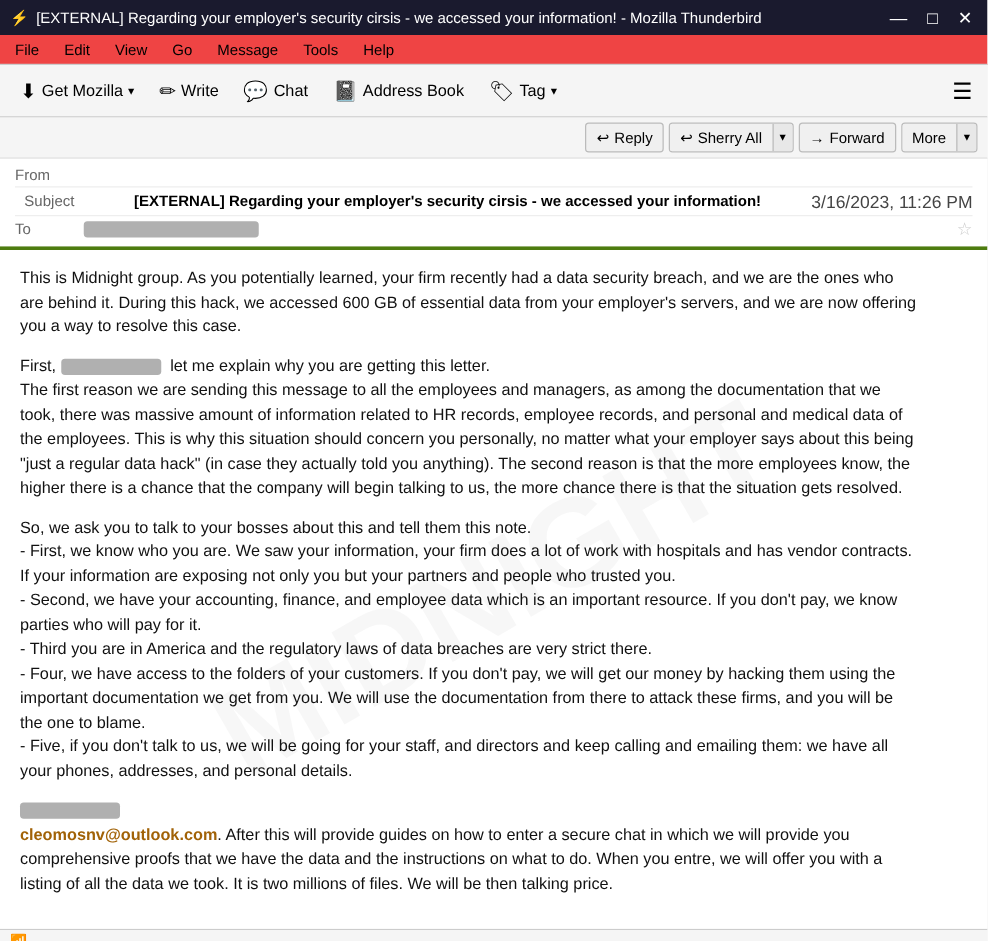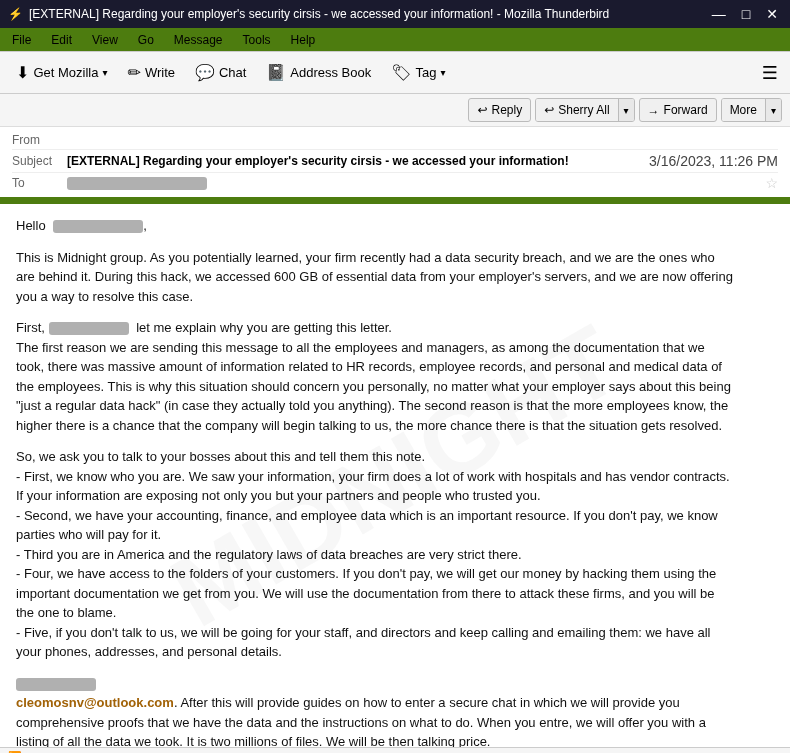--- a/index.html
+++ b/index.html
@@ -15,21 +15,21 @@
       padding: 4px 8px;
       height: 28px;
       font-size: 12px;
     }
     .title-bar-left { display: flex; align-items: center; gap: 6px; }
     .title-bar-right { display: flex; gap: 8px; }
     .title-bar-btn { color: #fff; font-size: 14px; cursor: pointer; padding: 0 4px; }
 
     
     .menu-bar {
-      background: #4d7c0f;
+      background: #ef4444;
       display: flex;
       align-items: center;
       padding: 2px 8px;
       height: 24px;
       font-size: 12px;
       border-bottom: 1px solid #ccc;
       gap: 12px;
     }
     .menu-item { cursor: pointer; padding: 2px 4px; }
 
@@ -59,21 +59,21 @@
     .toolbar-spacer { flex: 1; }
     .toolbar-menu-btn {
       background: none; border: none; cursor: pointer;
       font-size: 18px; padding: 4px;
     }
     .dropdown-arrow { font-size: 10px; }
 
     
     .email-header-area {
       background: #0f172a;
-      border-bottom: 7px solid #4d7c0f;
+      border-bottom: 3px solid #4d7c0f;
     }
 
     
     .action-bar {
       display: flex;
       align-items: center;
       justify-content: flex-end;
       padding: 4px 8px;
       border-bottom: 1px solid #ddd;
       gap: 4px;
@@ -135,20 +135,21 @@
     .field-value {
       flex: 1;
       font-size: 12px;
     }
     .subject-row {
       display: flex;
       align-items: center;
       justify-content: space-between;
       padding: 3px 0;
       border-bottom: 1px solid #eee;
+      text-align: center;
     }
     .subject-text {
       font-size: 12px;
       font-weight: bold;
       flex: 1;
     }
     .date-text {
       font-size: 14px;
       color: #444;
     }
@@ -320,24 +321,20 @@
       </span>
       <span class="star-icon">☆</span>
     </div>
   </div>
 </div>
 
 <div class="email-body-container">
   <div class="watermark">MIDNIGHT</div>
   <div class="email-content-wrap">
     <div class="email-body">
-      <p>
-        <span>Hello</span>
-        <span class="redacted" style="width:90px;margin-left:4px;"></span>,
-      </p>
       <p>This is Midnight group. As you potentially learned, your firm recently had a data security breach, and we are the ones who are behind it. During this hack, we accessed 600 GB of essential data from your employer's servers, and we are now offering you a way to resolve this case.</p>
       <p>
         <span>First,</span>
         <span class="redacted" style="width:80px;margin-right:4px;"></span>
         <span>let me explain why you are getting this letter.</span><br>
         <span>The first reason we are sending this message to all the employees and managers, as among the documentation that we took, there was massive amount of information related to HR records, employee records, and personal and medical data of the employees. This is why this situation should concern you personally, no matter what your employer says about this being "just a regular data hack" (in case they actually told you anything). The second reason is that the more employees know, the higher there is a chance that the company will begin talking to us, the more chance there is that the situation gets resolved.</span>
       </p>
       <p style="white-space:pre-line;">So, we ask you to talk to your bosses about this and tell them this note.
 - First, we know who you are. We saw your information, your firm does a lot of work with hospitals and has vendor contracts. If your information are exposing not only you but your partners and people who trusted you.
 - Second, we have your accounting, finance, and employee data which is an important resource. If you don't pay, we know parties who will pay for it.

